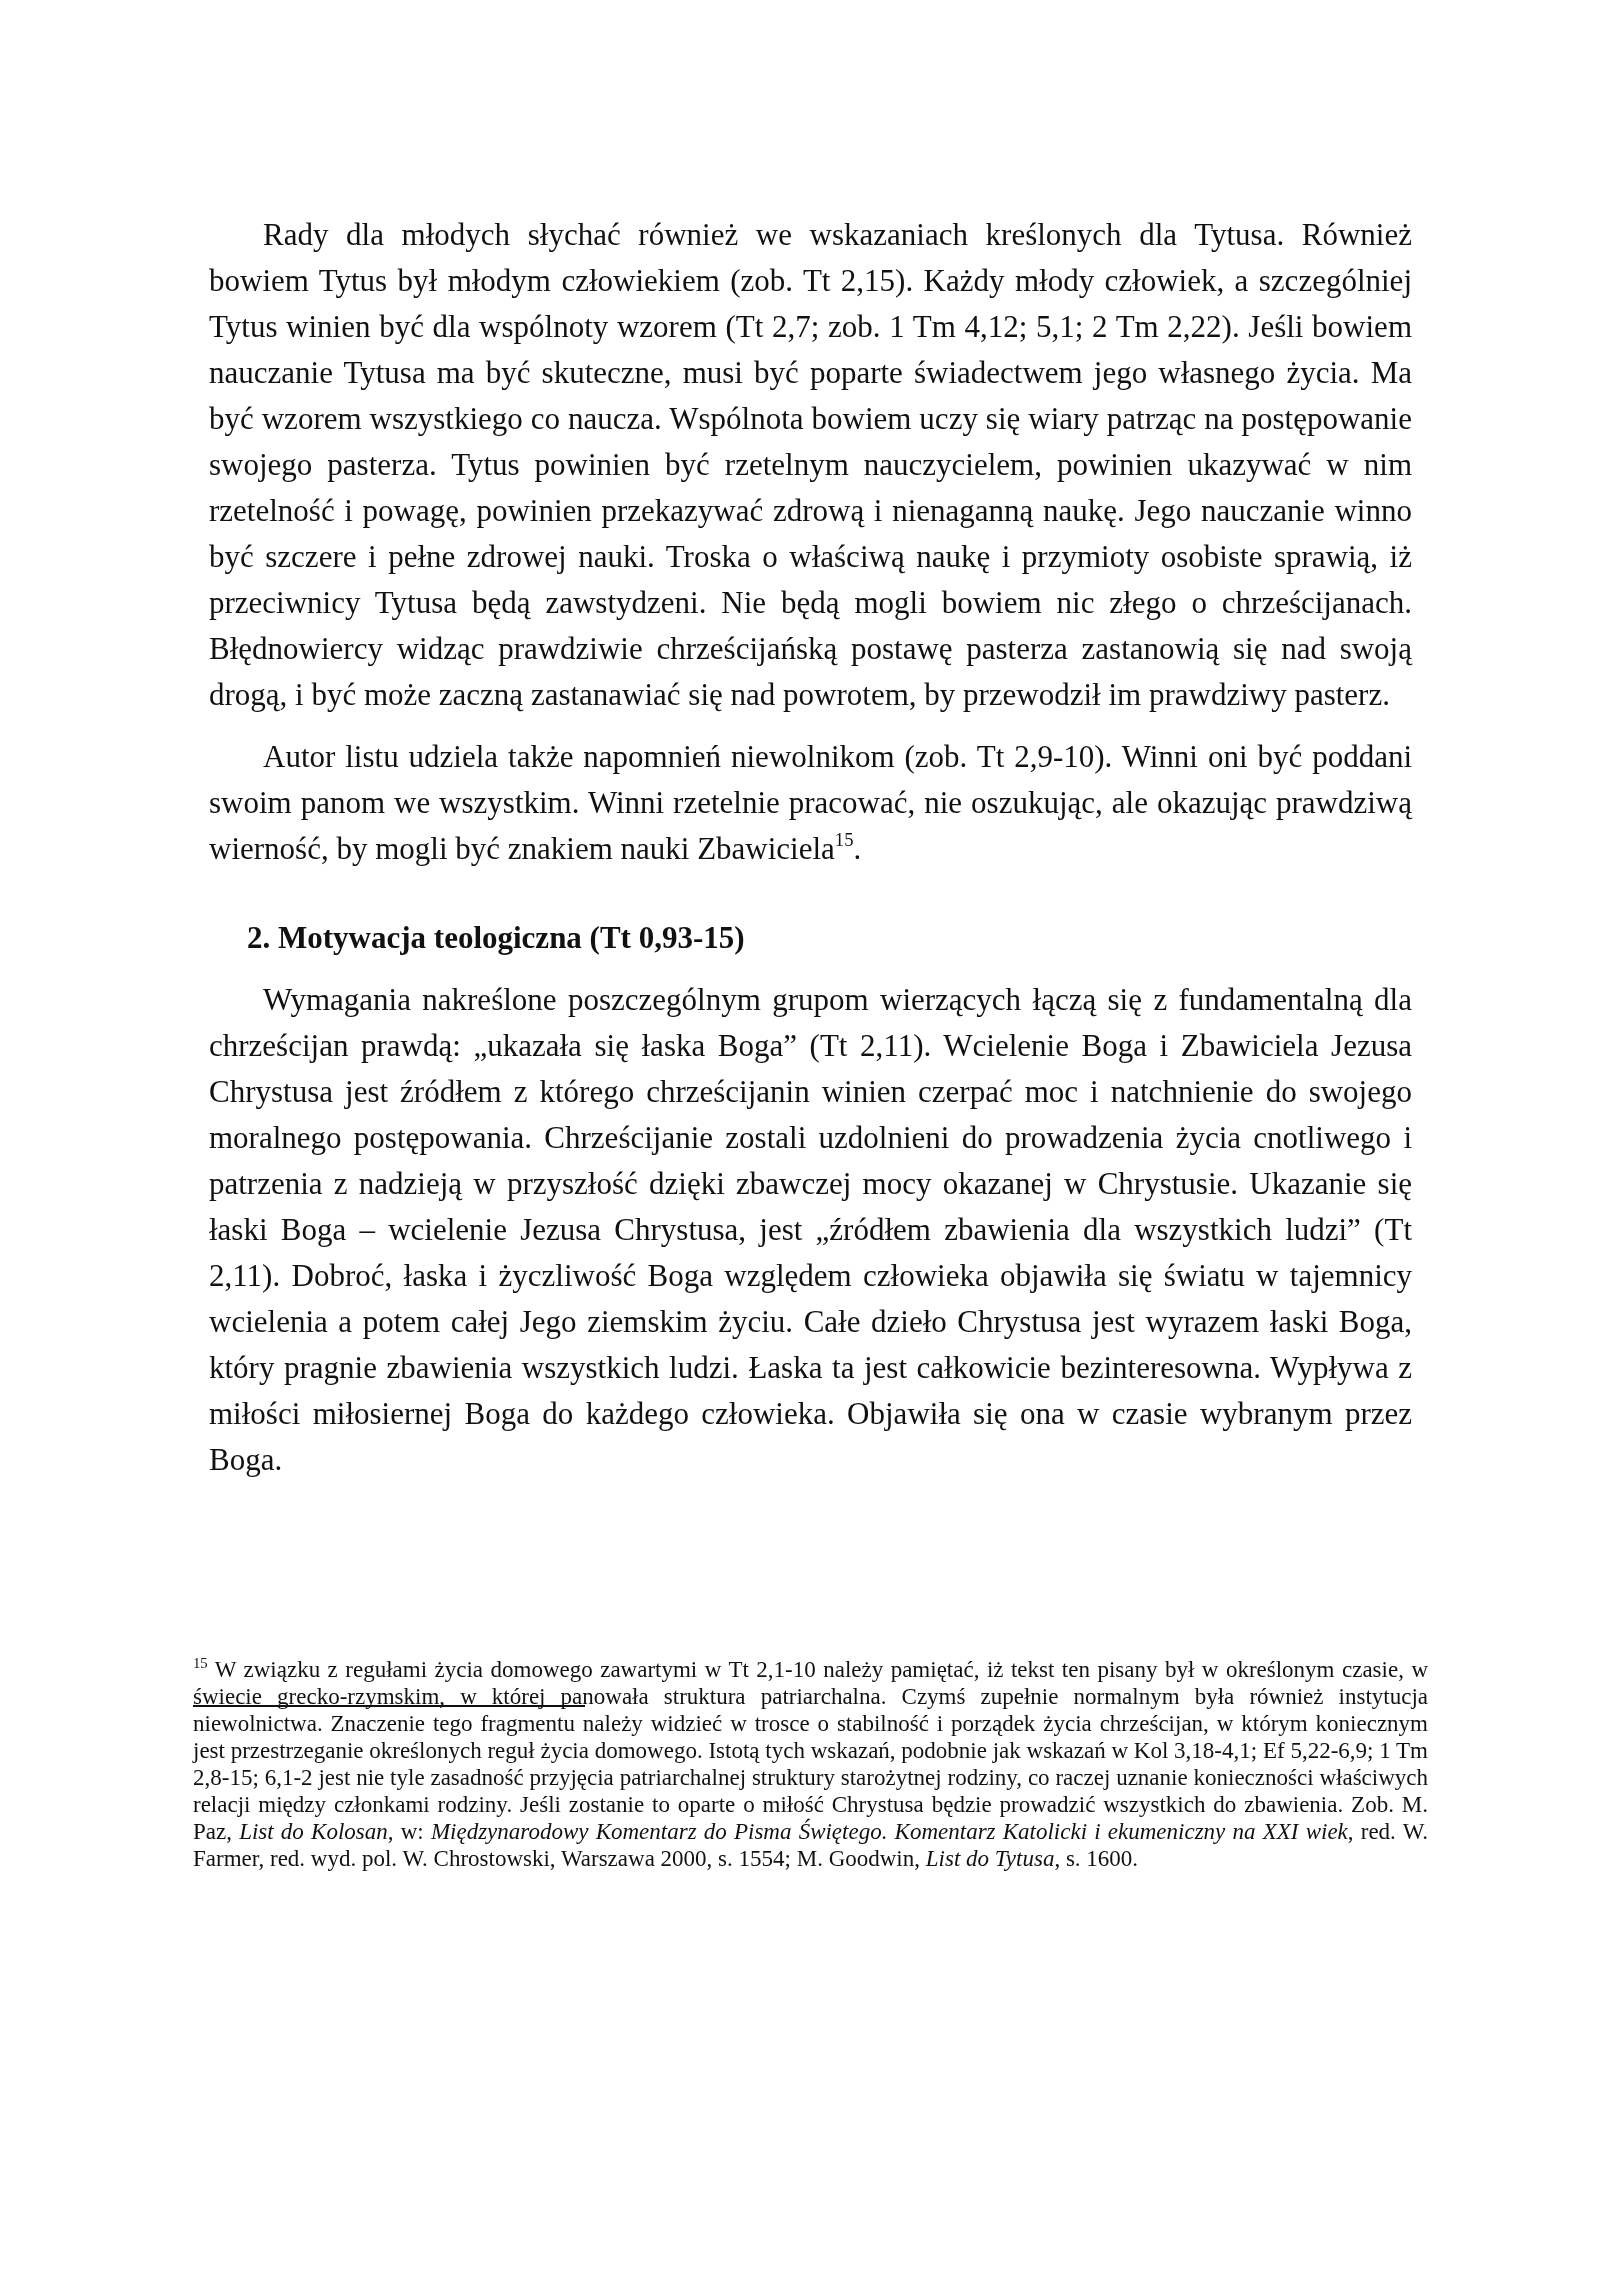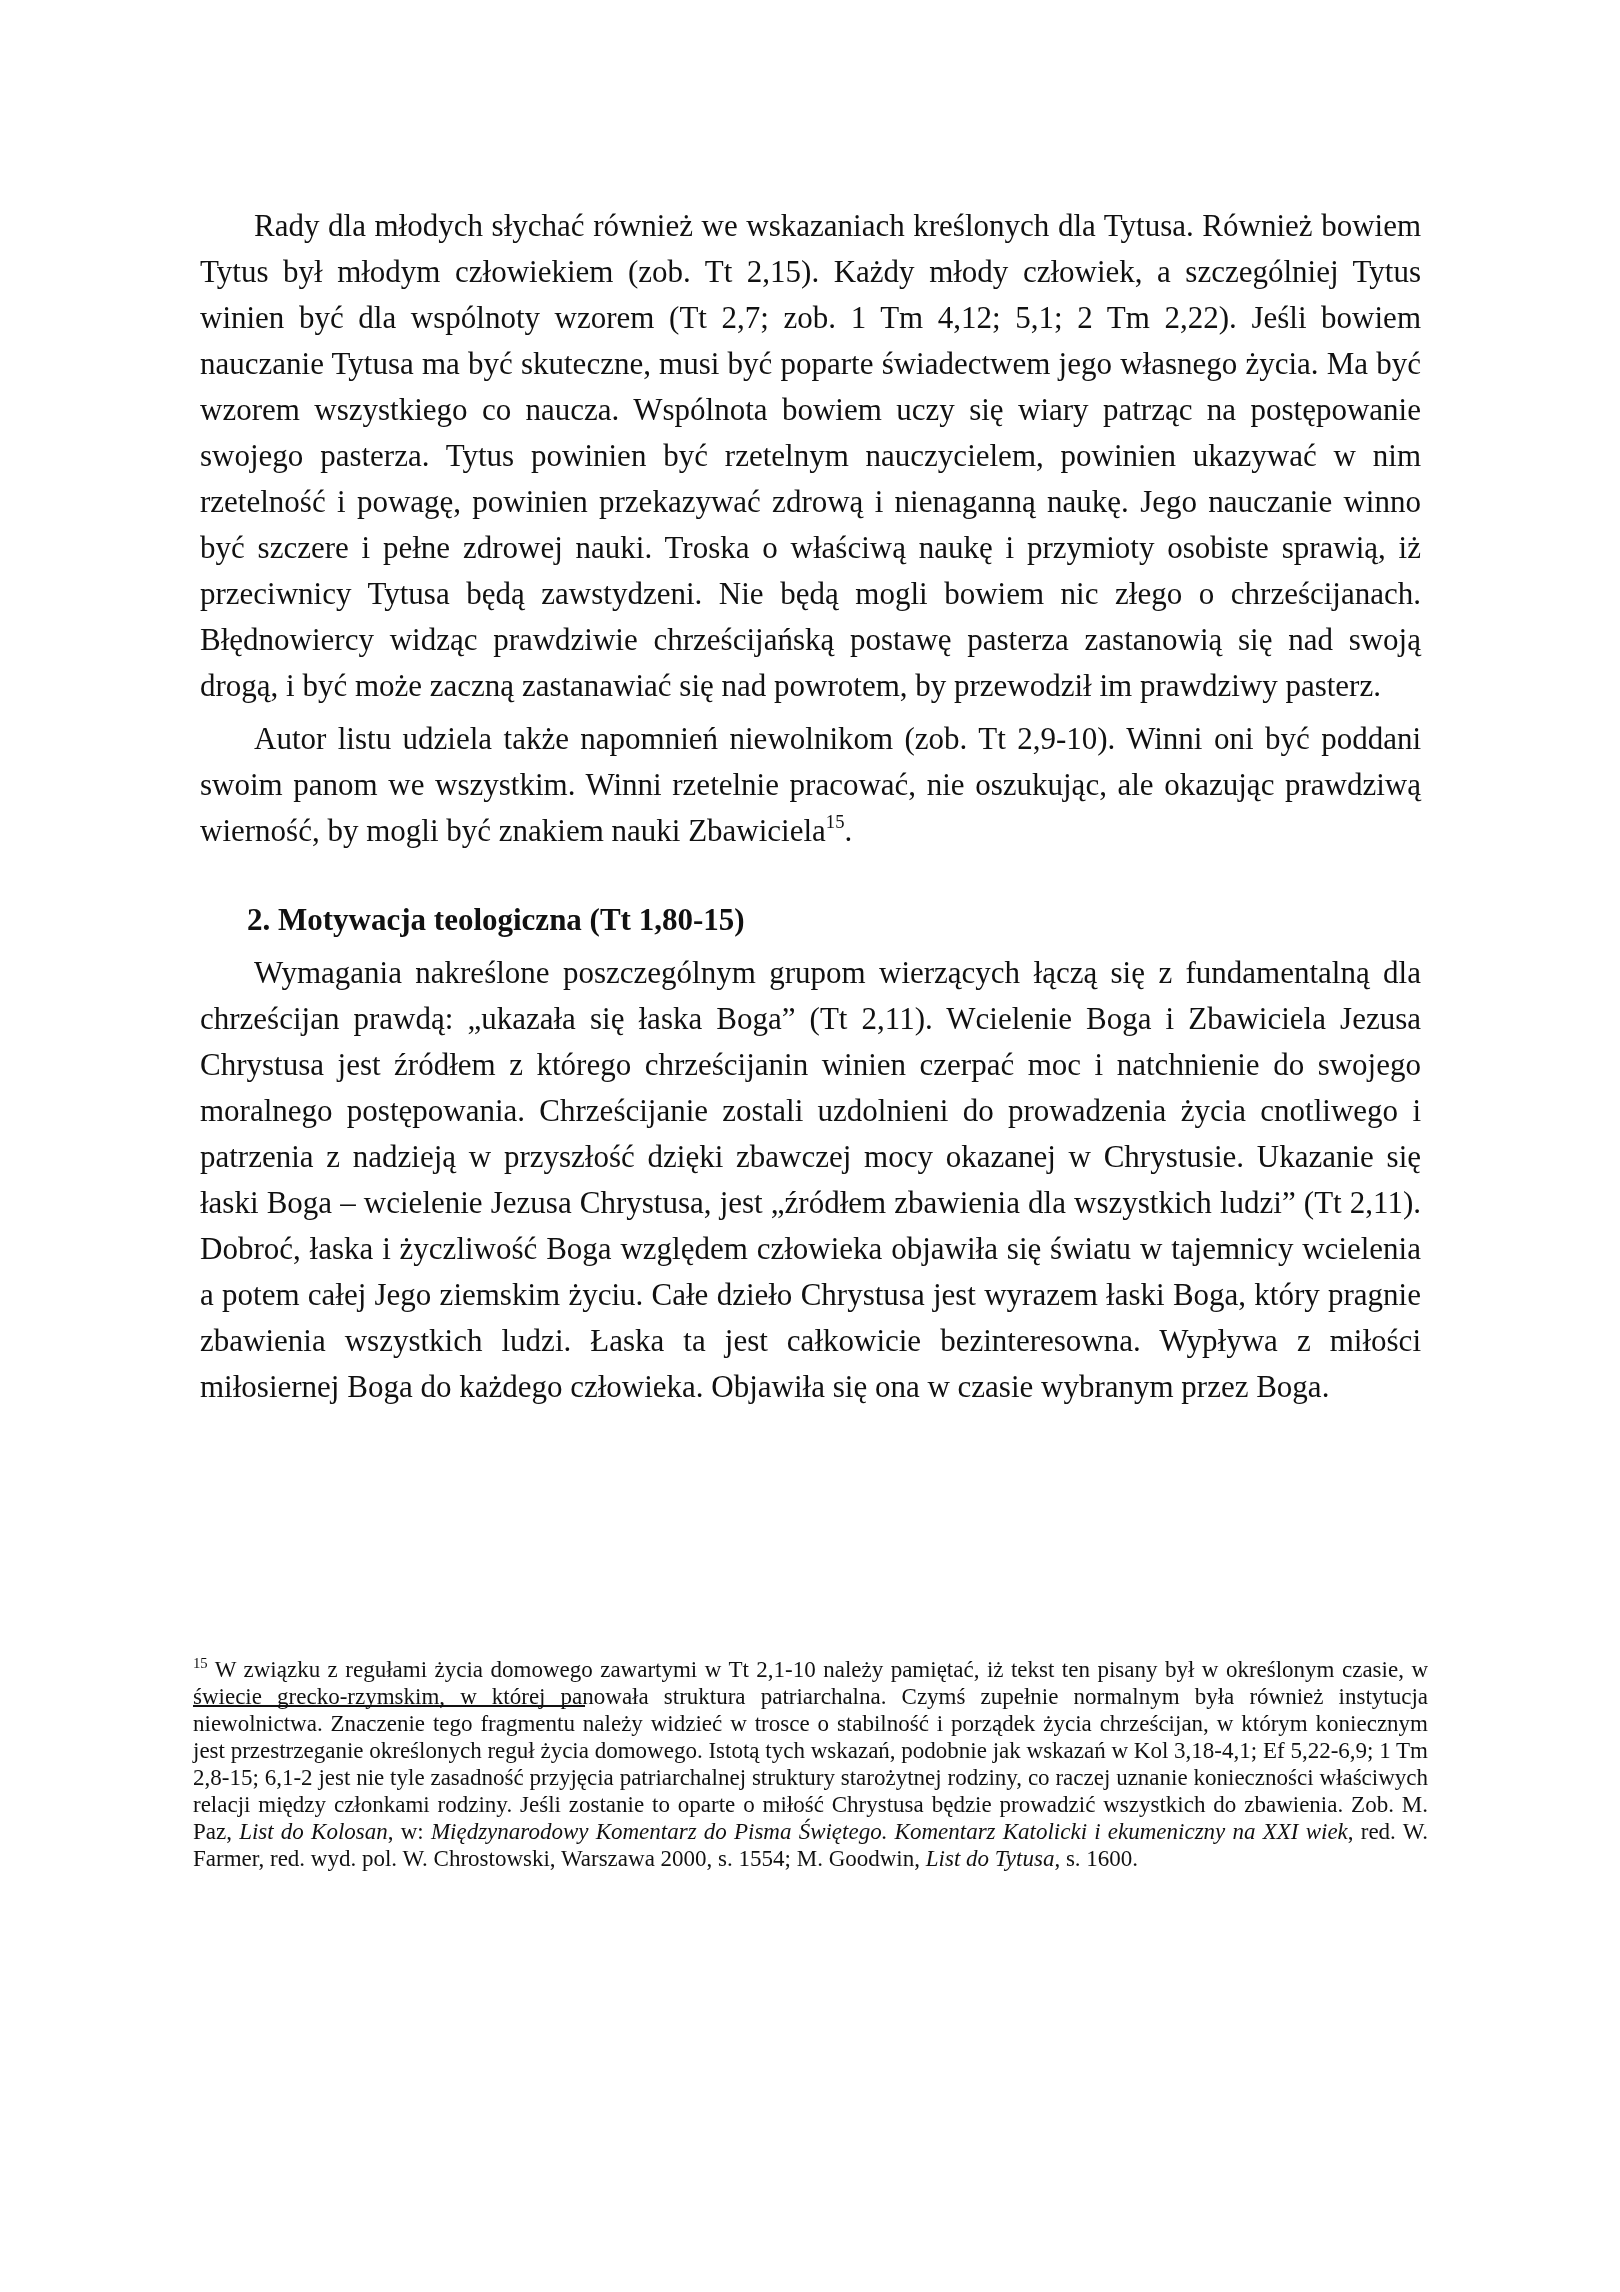--- a/index.html
+++ b/index.html
@@ -3,21 +3,21 @@
 <meta charset="utf-8">
 <style>
   html, body { margin: 0; padding: 0; background: #ffffff; }
   body { width: 1620px; height: 2293px; position: relative; overflow: hidden; }
   .page {
     position: absolute; left: 193px; top: 196px; width: 1235px;
     font-family: "Liberation Serif", serif; color: #111111;
   }
   .para {
     font-size: 31px; line-height: 46px; text-align: justify;
-    text-indent: 54px; margin: 7px;
+    text-indent: 54px; margin: 16px;
   }
   .para + .para { margin-top: 5.9px; }
   .heading {
     font-size: 31px; line-height: 46px; font-weight: bold;
     margin: 43px 0 0 0; padding-left: 54px;
   }
   sup.fnref { font-size: 18.6px; line-height: 0; vertical-align: 12.7px; }
   .fn-sep {
     position: absolute; left: 193px; top: 1705px; width: 392px; height: 0;
     border-top: 2px solid #111111;
@@ -30,21 +30,21 @@
   .footnote sup { font-size: 14.7px; line-height: 0; vertical-align: 8.8px; }
   .footnote i { font-style: italic; }
 </style>
 </head>
 <body>
 
 <div class="page">
   <p class="para">Rady dla młodych słychać również we wskazaniach kreślonych dla Tytusa. Również bowiem Tytus był młodym człowiekiem (zob. Tt 2,15). Każdy młody człowiek, a szczególniej Tytus winien być dla wspólnoty wzorem (Tt 2,7; zob. 1 Tm 4,12; 5,1; 2 Tm 2,22). Jeśli bowiem nauczanie Tytusa ma być skuteczne, musi być poparte świadectwem jego własnego życia. Ma być wzorem wszystkiego co naucza. Wspólnota bowiem  uczy się wiary patrząc na postępowanie swojego pasterza. Tytus powinien być rzetelnym nauczycielem, powinien ukazywać w nim rzetelność i powagę, powinien przekazywać zdrową i nienaganną naukę. Jego nauczanie winno być szczere i pełne zdrowej nauki. Troska o właściwą naukę i przymioty osobiste sprawią, iż przeciwnicy Tytusa będą zawstydzeni. Nie będą mogli bowiem nic złego o chrześcijanach. Błędnowiercy widząc prawdziwie chrześcijańską postawę pasterza zastanowią się nad swoją drogą, i być może zaczną zastanawiać się nad powrotem, by przewodził im prawdziwy pasterz.</p>
   <p class="para"><span>Autor listu udziela także napomnień niewolnikom (zob. Tt 2,9-10). Winni oni być poddani swoim panom we wszystkim. Winni rzetelnie pracować, nie oszukując, ale okazując prawdziwą wierność, by mogli być znakiem nauki Zbawiciela</span><sup class="fnref">15</sup><span>.</span></p>
 
-  <h2 class="heading">2. Motywacja teologiczna (Tt 1,80-15)</h2>
+  <h2 class="heading">2. Motywacja teologiczna (Tt 0,93-15)</h2>
 
   <p class="para">Wymagania nakreślone poszczególnym grupom wierzących łączą się z fundamentalną dla chrześcijan prawdą: „ukazała się łaska Boga” (Tt 2,11). Wcielenie Boga i Zbawiciela Jezusa Chrystusa jest źródłem z którego chrześcijanin winien czerpać moc i natchnienie do swojego moralnego postępowania. Chrześcijanie zostali uzdolnieni do prowadzenia życia cnotliwego i patrzenia z nadzieją w przyszłość dzięki zbawczej mocy okazanej w Chrystusie. Ukazanie się łaski Boga – wcielenie Jezusa Chrystusa, jest „źródłem zbawienia dla wszystkich ludzi” (Tt 2,11). Dobroć, łaska i życzliwość Boga względem człowieka objawiła się światu w tajemnicy wcielenia a potem całej Jego ziemskim życiu. Całe dzieło Chrystusa jest wyrazem łaski Boga, który pragnie zbawienia wszystkich ludzi. Łaska ta jest całkowicie bezinteresowna. Wypływa z miłości miłosiernej Boga do każdego człowieka. Objawiła się ona w czasie wybranym przez Boga.</p>
 </div>
 
 <div class="fn-sep"></div>
 
 <p class="footnote"><sup>15</sup><span> W związku z regułami życia domowego zawartymi w Tt 2,1-10 należy pamiętać, iż tekst ten pisany był w określonym czasie, w świecie grecko-rzymskim, w której panowała struktura patriarchalna. Czymś zupełnie normalnym była również instytucja niewolnictwa. Znaczenie tego fragmentu należy widzieć w trosce o stabilność i porządek życia chrześcijan, w którym koniecznym jest przestrzeganie określonych reguł życia domowego. Istotą tych wskazań, podobnie jak wskazań w Kol 3,18-4,1; Ef 5,22-6,9; 1 Tm 2,8-15; 6,1-2 jest nie tyle zasadność przyjęcia patriarchalnej struktury starożytnej rodziny, co raczej uznanie konieczności właściwych relacji między członkami rodziny. Jeśli zostanie to oparte o miłość Chrystusa będzie prowadzić wszystkich do zbawienia. Zob. M. Paz, </span><i>List do Kolosan</i><span>, w: </span><i>Międzynarodowy Komentarz do Pisma Świętego. Komentarz Katolicki i ekumeniczny na XXI wiek</i><span>, red. W. Farmer, red. wyd. pol. W. Chrostowski, Warszawa 2000, s. 1554; M. Goodwin, </span><i>List do Tytusa</i><span>, s. 1600.</span></p>
 
 
 </body></html>

